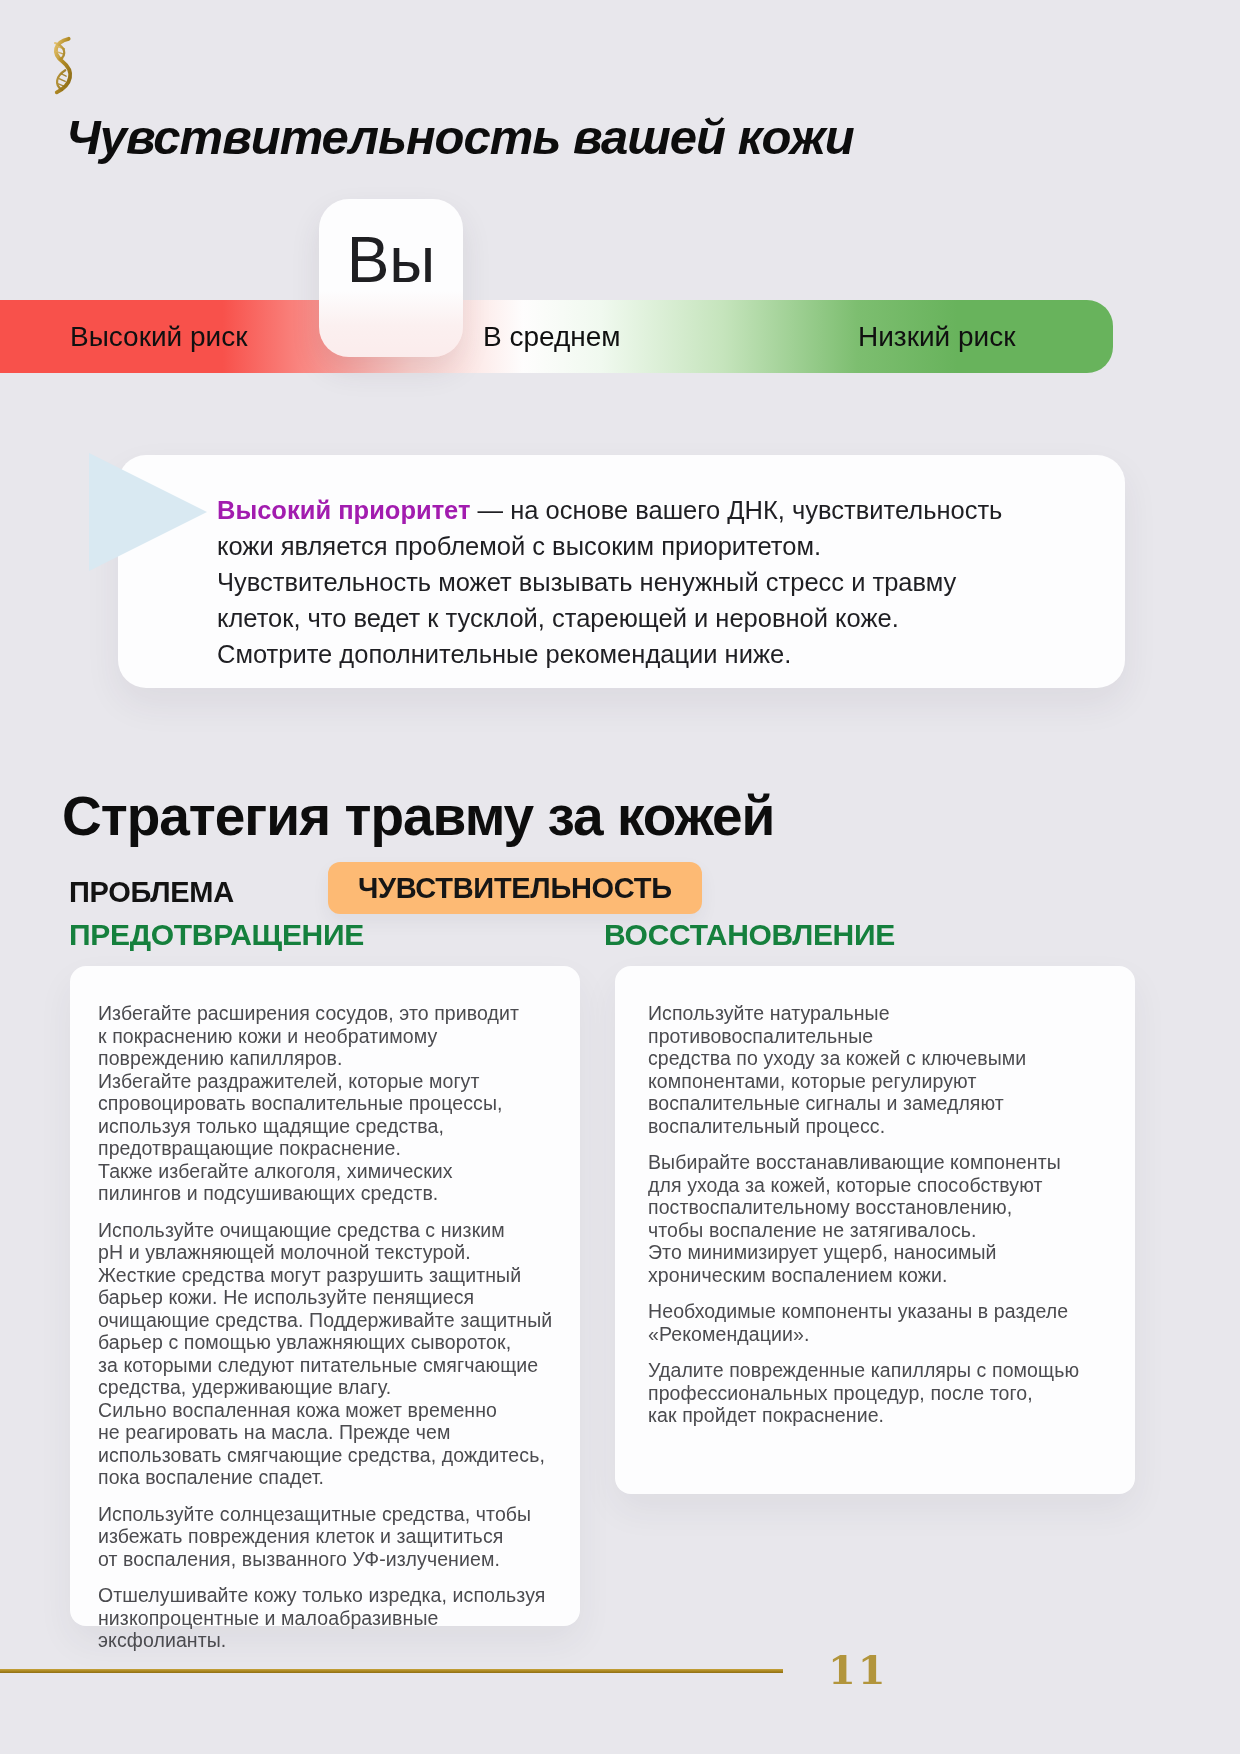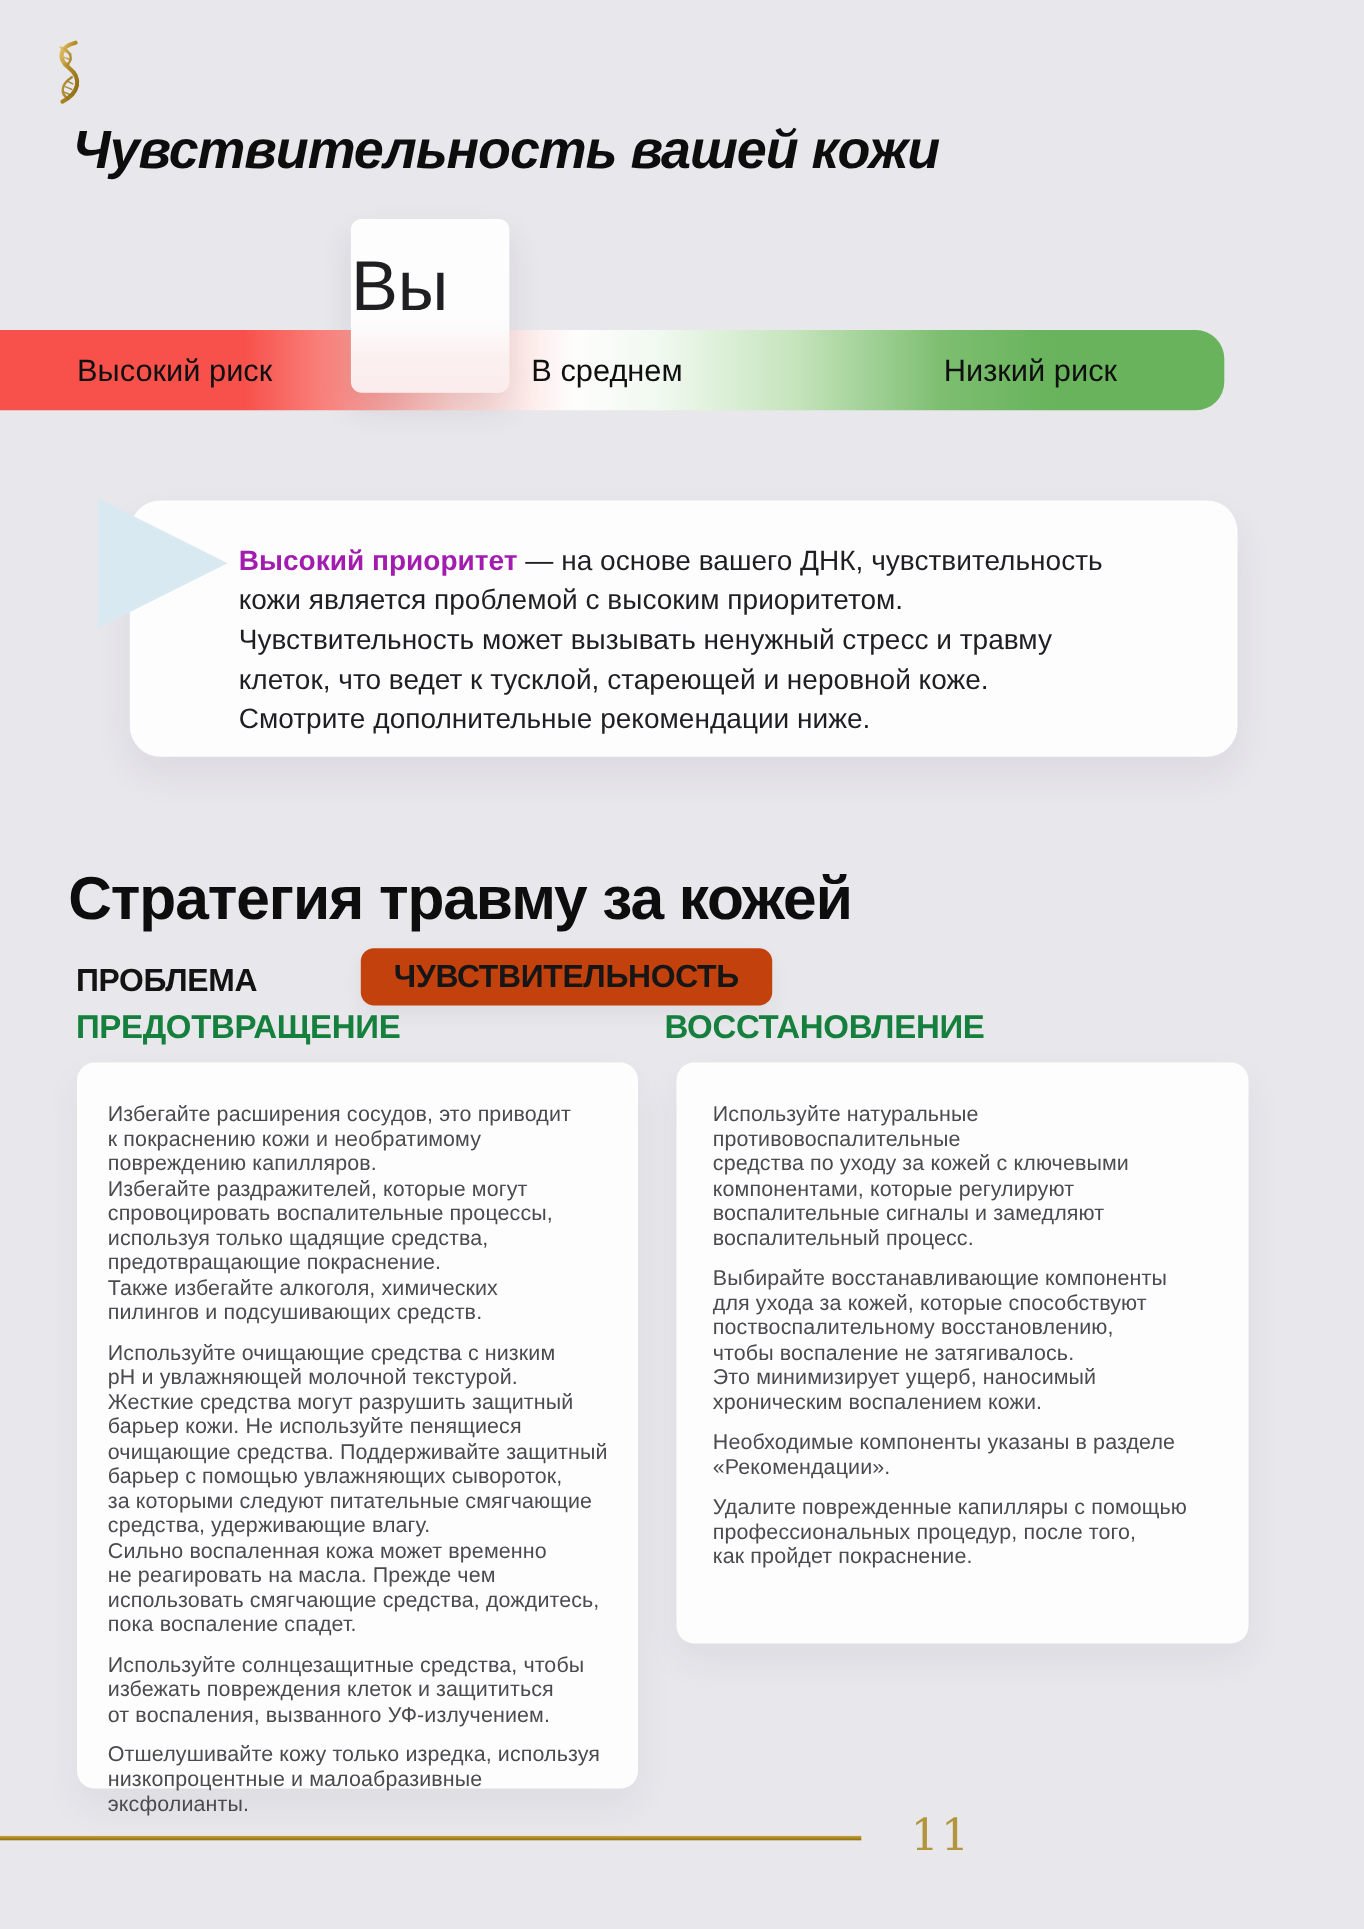--- a/index.html
+++ b/index.html
@@ -21,24 +21,24 @@
     background:linear-gradient(90deg,
       #f8514b 0%, #f8514b 20%, #fbd0cc 37%, #fefdfd 47%,
       #f0f9ef 54%, #c5e4bc 65%, #7dbe70 77%, #68b35c 86%, #68b35c 100%);
   }
   .risk-label{position:absolute;top:321px;font-size:28px;color:#101010;z-index:2;}
   .risk-label.high{left:70px;}
   .risk-label.avg{left:483px;}
   .risk-label.low{left:858px;}
   .you-marker{
     position:absolute;left:319px;top:199px;width:144px;height:158px;
-    border-radius:10px;z-index:3;
+    border-radius:30px;z-index:3;
     background:linear-gradient(180deg,#fdfdfe 0%,#fdfdfe 58%,#fbf0f0 80%,#fbecec 100%);
     box-shadow:0 14px 30px rgba(60,50,70,0.10);
-    display:flex;align-items:flex-start;
+    display:flex;align-items:flex-start;justify-content:center;
   }
   .you-marker span{margin-top:24px;font-size:64px;font-weight:400;color:#1f1f22;}
   
   .callout{
     position:absolute;left:118px;top:455px;width:1007px;height:233px;
     background:#fdfdfe;border-radius:28px;
     box-shadow:0 16px 36px rgba(50,45,70,0.07);
   }
   .callout-arrow{position:absolute;left:89px;top:453px;width:118px;height:118px;z-index:4;}
   .callout-text{
@@ -50,21 +50,21 @@
   .strategy-title{
     position:absolute;left:62px;top:784px;width:1000px;
     font-size:55px;font-weight:800;letter-spacing:-1px;color:#0d0d0d;
   }
   .problem-label{
     position:absolute;left:69px;top:876px;
     font-size:29px;font-weight:800;color:#131313;letter-spacing:-0.3px;
   }
   .problem-badge{
     position:absolute;left:328px;top:862px;height:52px;padding:0 30px;
-    background:#c2410c;border-radius:12px;display:flex;align-items:center;
+    background:#fdba74;border-radius:12px;display:flex;align-items:center;
     box-shadow:0 8px 18px rgba(50,45,70,0.06);
   }
   .problem-badge span{font-size:29px;font-weight:700;color:#161616;letter-spacing:-0.3px;}
   .col-heading{
     position:absolute;top:918px;font-size:30px;font-weight:800;color:#15803d;letter-spacing:-0.3px;
   }
   .col-heading.prevention{left:69px;}
   .col-heading.recovery{left:604px;}
   
   .card{
@@ -78,21 +78,21 @@
     margin:0 0 14px 0;font-size:19.5px;line-height:22.5px;color:#4b4b4f;
     white-space:pre-line;letter-spacing:0.1px;
   }
   
   .footer-rule{
     position:absolute;left:0;top:1669px;width:783px;height:4px;
     background:linear-gradient(180deg,#c7a33a 0%,#a5821c 60%,#8f6f15 100%);
   }
   .page-number{
     position:absolute;left:828px;top:1646px;
-    font-family:"DejaVu Serif",serif;font-size:40px;font-weight:400;
+    font-family:"DejaVu Serif",serif;font-size:40px;font-weight:700;
     color:#b2953c;letter-spacing:2px;
   }
 </style>
 </head>
 <body>
 
 <div id="page">
 
   <div class="logo">
     <svg viewBox="0 0 40 70" width="34" height="60" aria-hidden="true">

